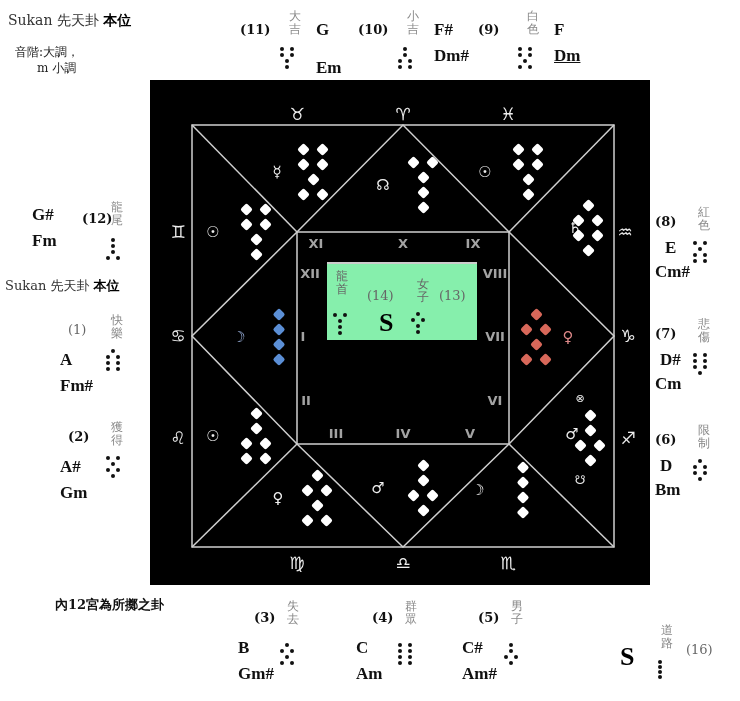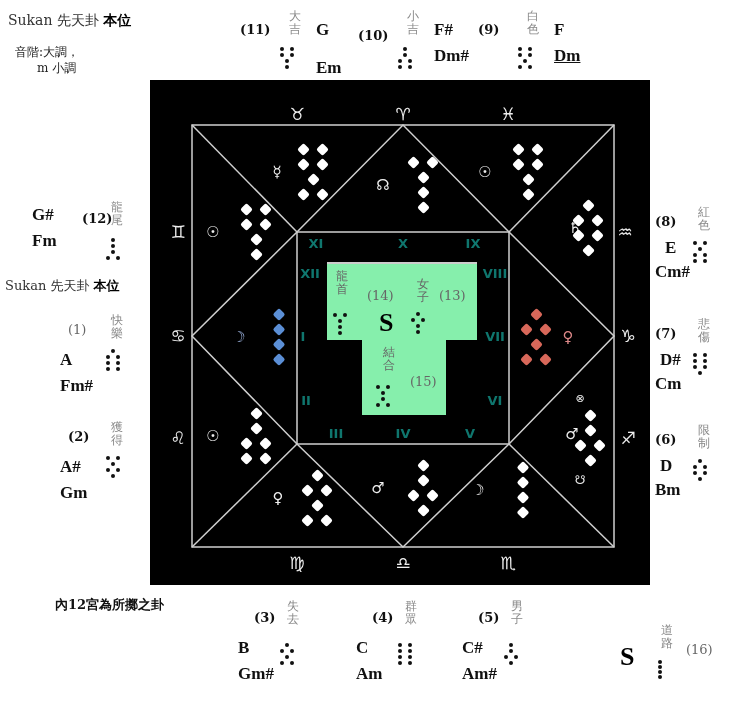--- a/index.html
+++ b/index.html
@@ -17,21 +17,21 @@
            font-family:"DejaVu Sans", sans-serif; }
   .fig { display:flex; flex-direction:column; gap:1px; }
   .row { display:flex; justify-content:center; gap:5px; height:5px; align-items:center; }
   .d { width:4px; height:4px; background:#111; border-radius:50%; }
   .row.two { gap:6px; }
   .board { position:absolute; left:150px; top:80px; width:500px; height:505px; background:#000; }
   .sign { position:absolute; color:#eee; font-size:17px; font-family:"DejaVu Sans", sans-serif;
           transform:translate(-50%,-50%); }
   .planet { position:absolute; color:#eee; font-size:15px; font-family:"DejaVu Sans", sans-serif;
             transform:translate(-50%,-50%); }
-  .roman { position:absolute; color:#0f766e; font-size:13px; font-weight:bold;
+  .roman { position:absolute; color:#a3a3a3; font-size:13px; font-weight:bold;
            font-family:"DejaVu Sans", sans-serif; transform:translate(-50%,-50%); }
   .bigfig { position:absolute; transform:translate(-50%,-50%); display:flex; flex-direction:column; gap:6px; }
   .bigfig .row { gap:10px; height:9px; }
   .bigfig .d { width:9px; height:9px; background:#fff; border-radius:2px; transform:rotate(45deg); }
   .bigfig.blue .d { background:#5b8fd6; }
   .bigfig.red .d { background:#d8685a; }
   .whitebox { position:absolute; background:#86efac; }
   .S { font-size:26px; font-weight:bold; color:#000; font-family:"Liberation Serif", serif; }
 </style>
 </head>
@@ -249,21 +249,21 @@
         <div class="row">
           <span class="d"></span>
         </div>
         <div class="row two">
           <span class="d"></span>
           <span class="d"></span>
         </div>
       </div>
     </div>
     <div class="abs" style="left: 358px; top: 20px;">
-      <div class="abs num" style="left: 0px; top: 8px;">(10)</div>
+      <div class="abs num" style="left: 0px; top: 2px;">(10)</div>
       <div class="abs vname" style="left: 48px; top: -10px;">小吉</div>
       <div class="abs chord" style="left: 76px; top: -2px;">F#</div>
       <div class="abs chord" style="left: 76px; top: 24px;">Dm#</div>
       <div class="fig" style="position: absolute; left: 40px; top: 26px;">
         <div class="row">
           <span class="d"></span>
         </div>
         <div class="row">
           <span class="d"></span>
         </div>
@@ -621,35 +621,13 @@
           </div>
           <div class="row">
             <span class="d"></span>
           </div>
           <div class="row">
             <span class="d"></span>
           </div>
         </div>
       </div>
   </div>
-  <div class="whitebox" style="left:212px;top:260px;width:84px;height:75px">
-    <div class="abs vname" style="left:20px;top:6px;color:#666">結合</div>
-    <div class="abs num grey" style="left:48px;top:34px">(15)</div>
-    <div id="inner-fig-15" class="abs" style="left:14px;top:44px">
-        <div class="fig">
-          <div class="row two">
-            <span class="d"></span>
-            <span class="d"></span>
-          </div>
-          <div class="row">
-            <span class="d"></span>
-          </div>
-          <div class="row">
-            <span class="d"></span>
-          </div>
-          <div class="row two">
-            <span class="d"></span>
-            <span class="d"></span>
-          </div>
-        </div>
-      </div>
-  </div>
 </div>
 
 </body></html>

